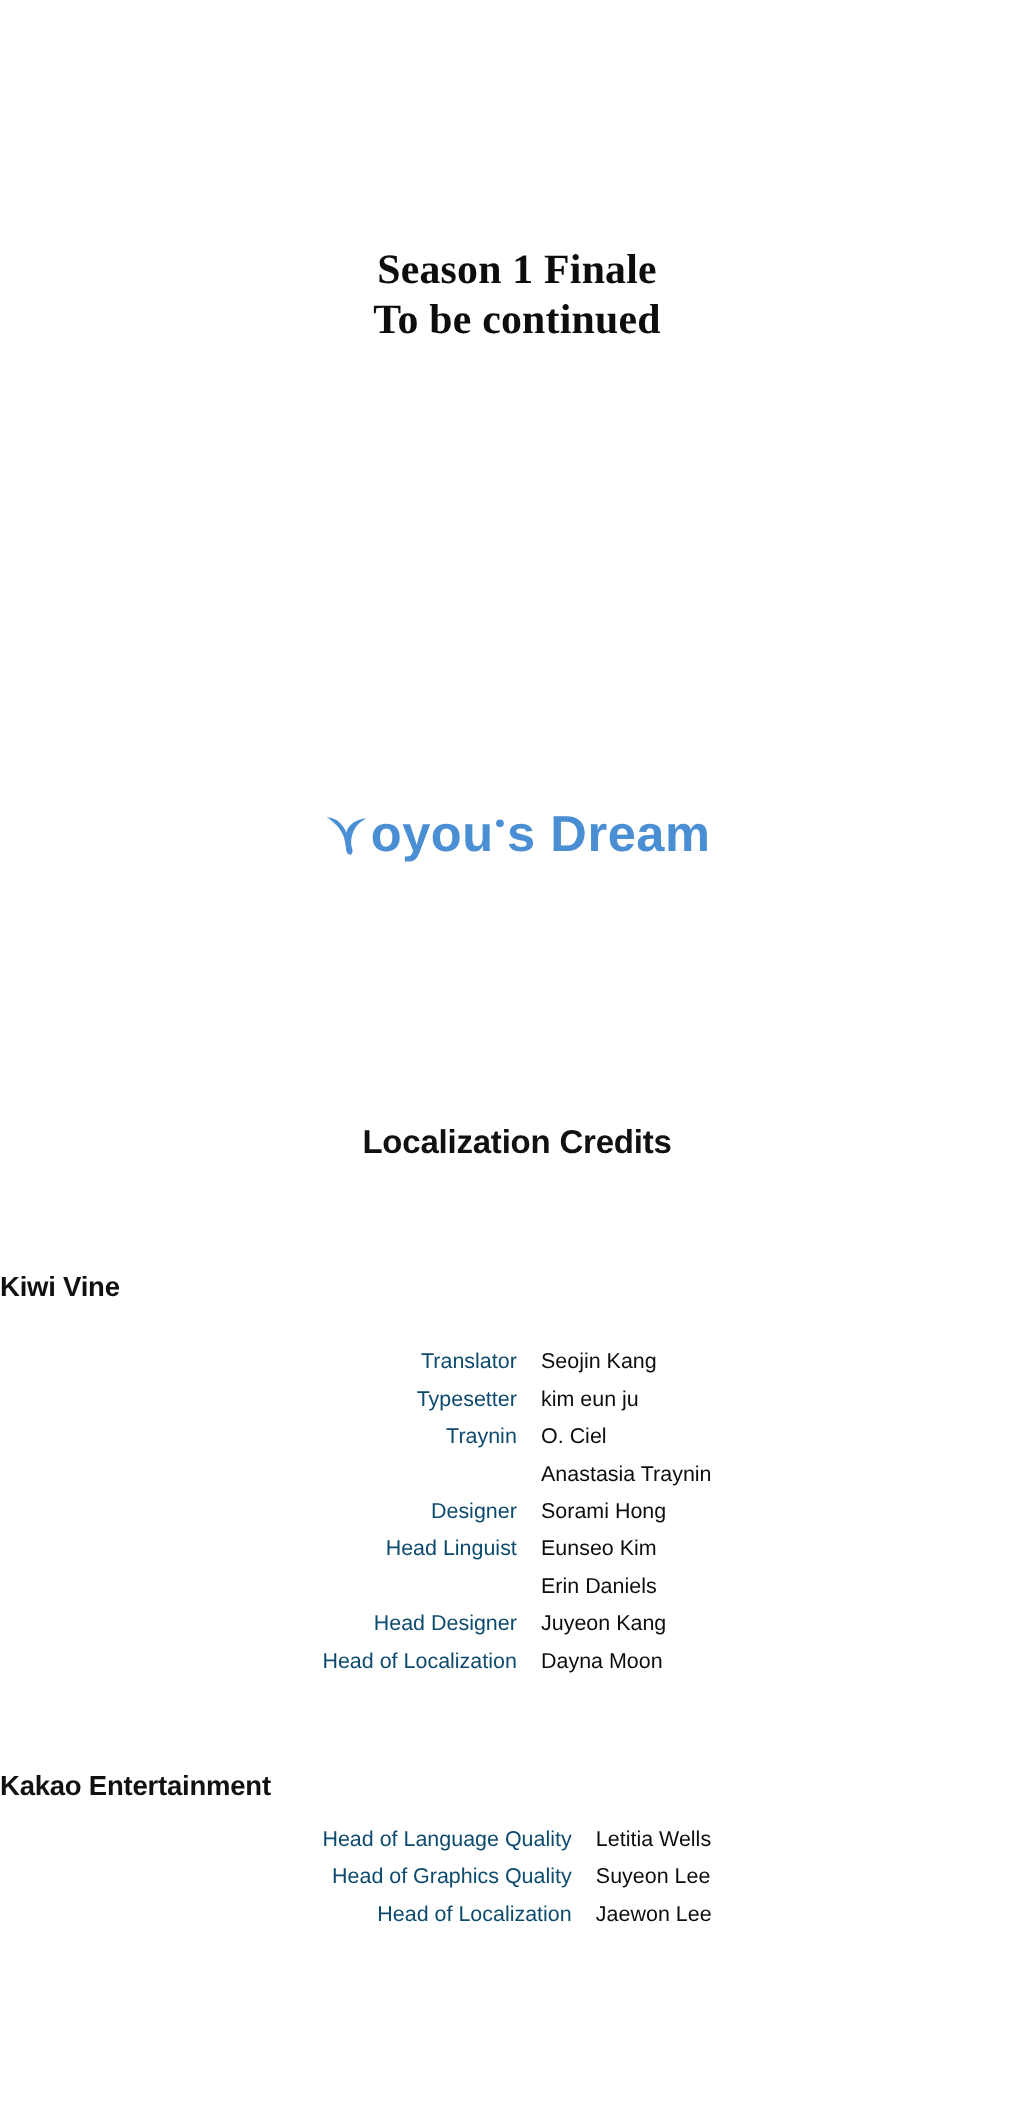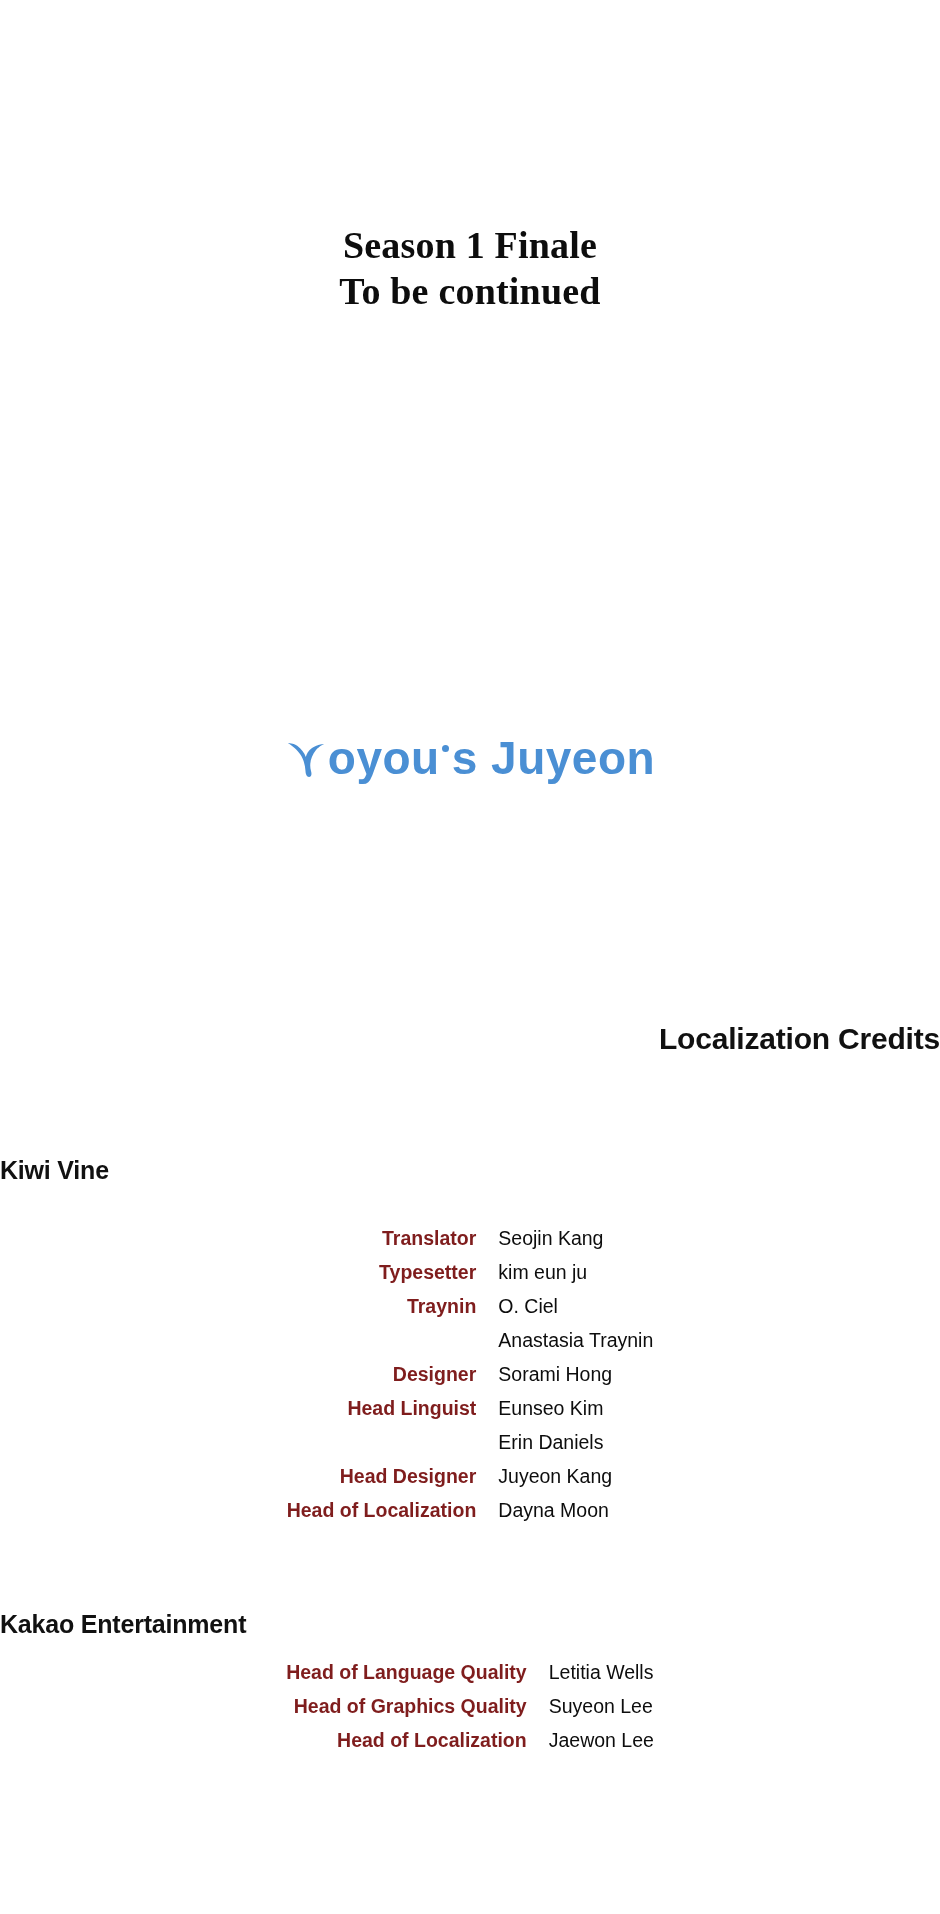--- a/index.html
+++ b/index.html
@@ -77,21 +77,21 @@
     margin: 0 3px 0 2px;
   }
   .logo .word-a, .logo .word-b { display: inline-block; }
 
   
   .credits-title {
     position: absolute;
     top: 1022px;
     left: 0;
     width: 940px;
-    text-align: right;
+    text-align: center;
     font-size: 30px;
     font-weight: bold;
     letter-spacing: -0.2px;
     color: #111111;
   }
 
   .group {
     position: absolute;
     left: 0;
     width: 940px;
@@ -111,22 +111,22 @@
   .row { display: table-row; }
   .role, .name {
     display: table-cell;
     font-size: 19.5px;
     line-height: 34px;
     vertical-align: top;
     white-space: nowrap;
   }
   .role {
     text-align: right;
-    color: #7f1d1d;
-    font-weight: bold;
+    color: #0c4a6e;
+    font-weight: normal;
     padding-right: 22px;
   }
   .name {
     text-align: left;
     color: #0d0d0d;
     font-weight: normal;
   }
 
   
   #group-kiwi { top: 1156px; }
@@ -145,21 +145,21 @@
     <span>Season 1 Finale</span>
     <span class="line2">To be continued</span>
   </div>
 
   <div class="logo-wrap">
     <div class="logo">
       <span class="mark">
         <svg viewBox="0 0 42 40" xmlns="http://www.w3.org/2000/svg" aria-hidden="true">
           <path d="M3 3 C3 3 10 7 15 14 C18 18 20 24 20.5 31 C20.5 34 22 37 24 37 C26.5 37 27 34 26 31 C24 24 26 16 31 10 C34.5 6 39 4 39 4 C39 4 33 4 27 8 C23.5 10.5 21.5 14 20.8 17 C19.5 13 16.5 9 12.5 6 C8.5 3.2 3 3 3 3 Z" fill="#4a8fd4"></path>
         </svg>
-      </span><span class="word-a">oyou</span><span class="dot"></span><span class="word-b">s Juyeon</span>
+      </span><span class="word-a">oyou</span><span class="dot"></span><span class="word-b">s Dream</span>
     </div>
   </div>
 
   <div class="credits-title">Localization Credits</div>
 
   <div class="group" id="group-kiwi">
     <div class="group-title">Kiwi Vine</div>
     <div class="rows">
       <div class="row">
         <div class="role">Translator</div>

